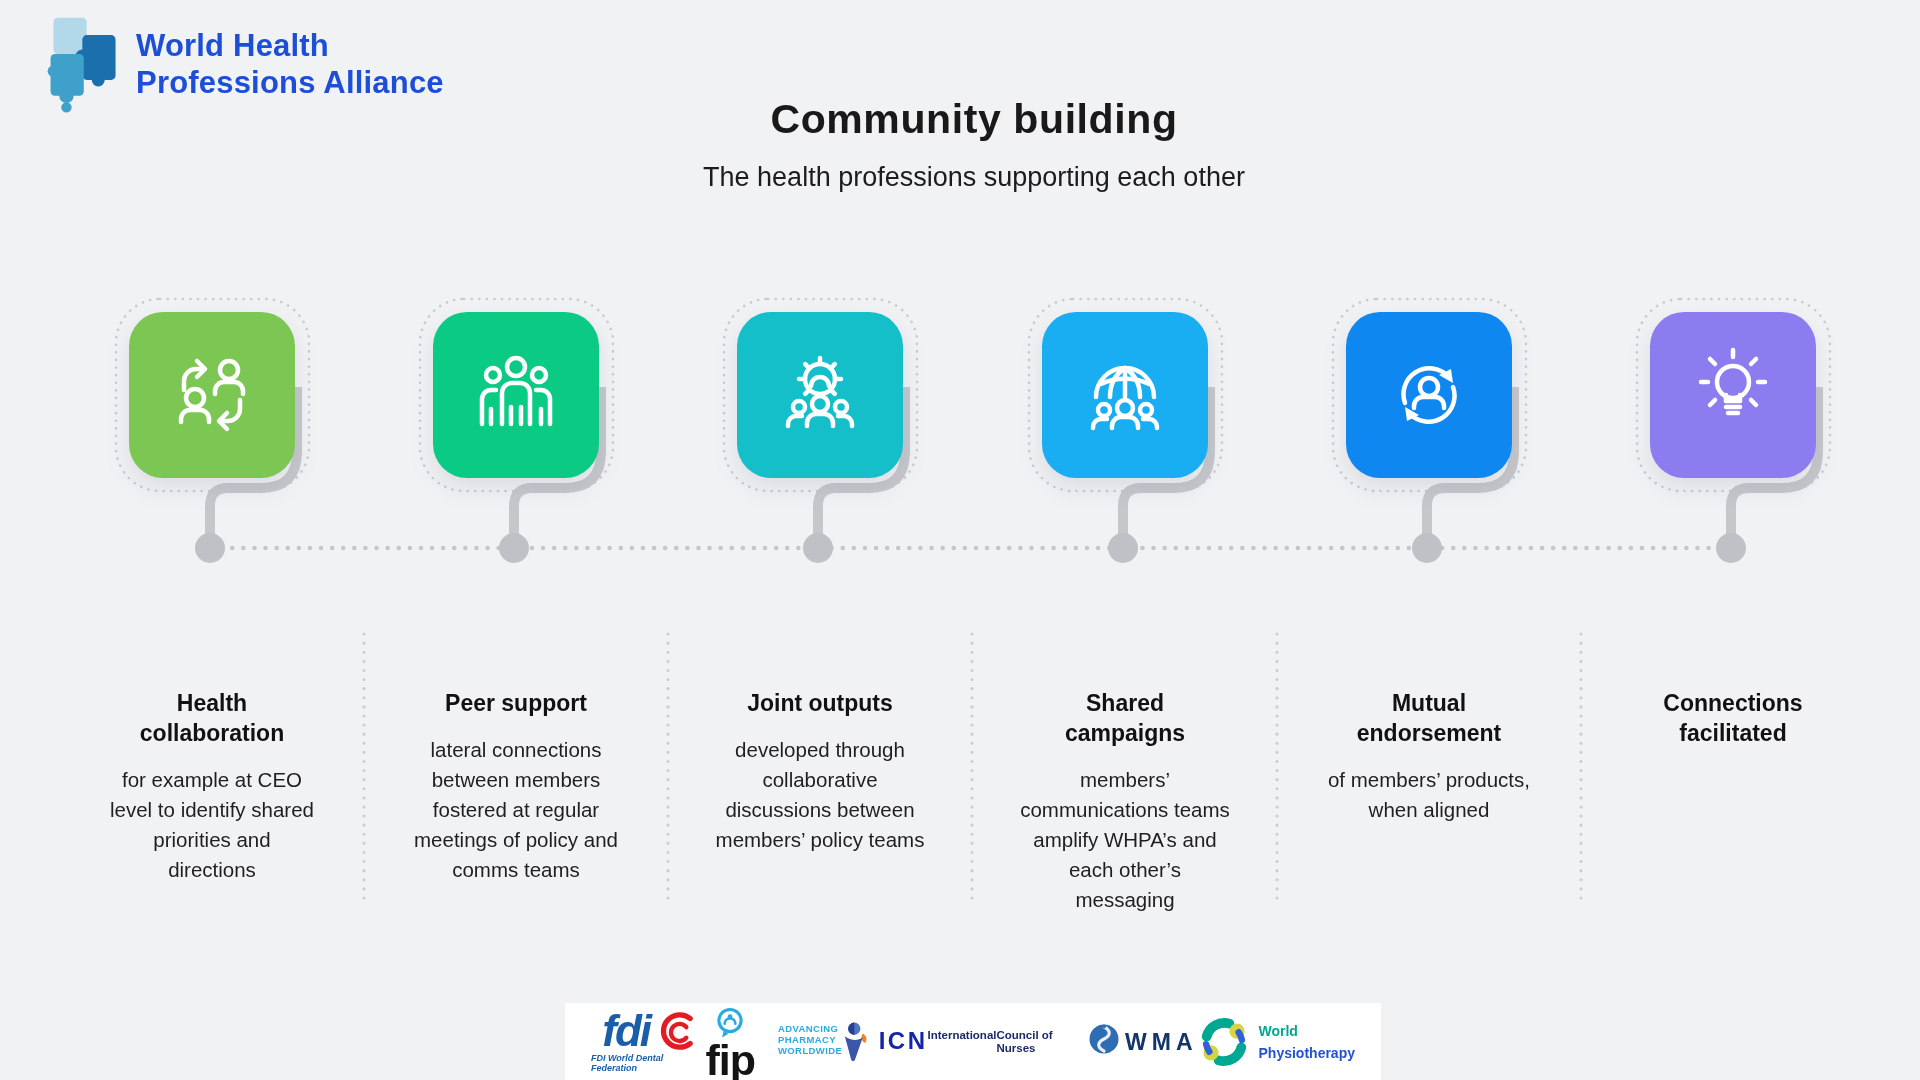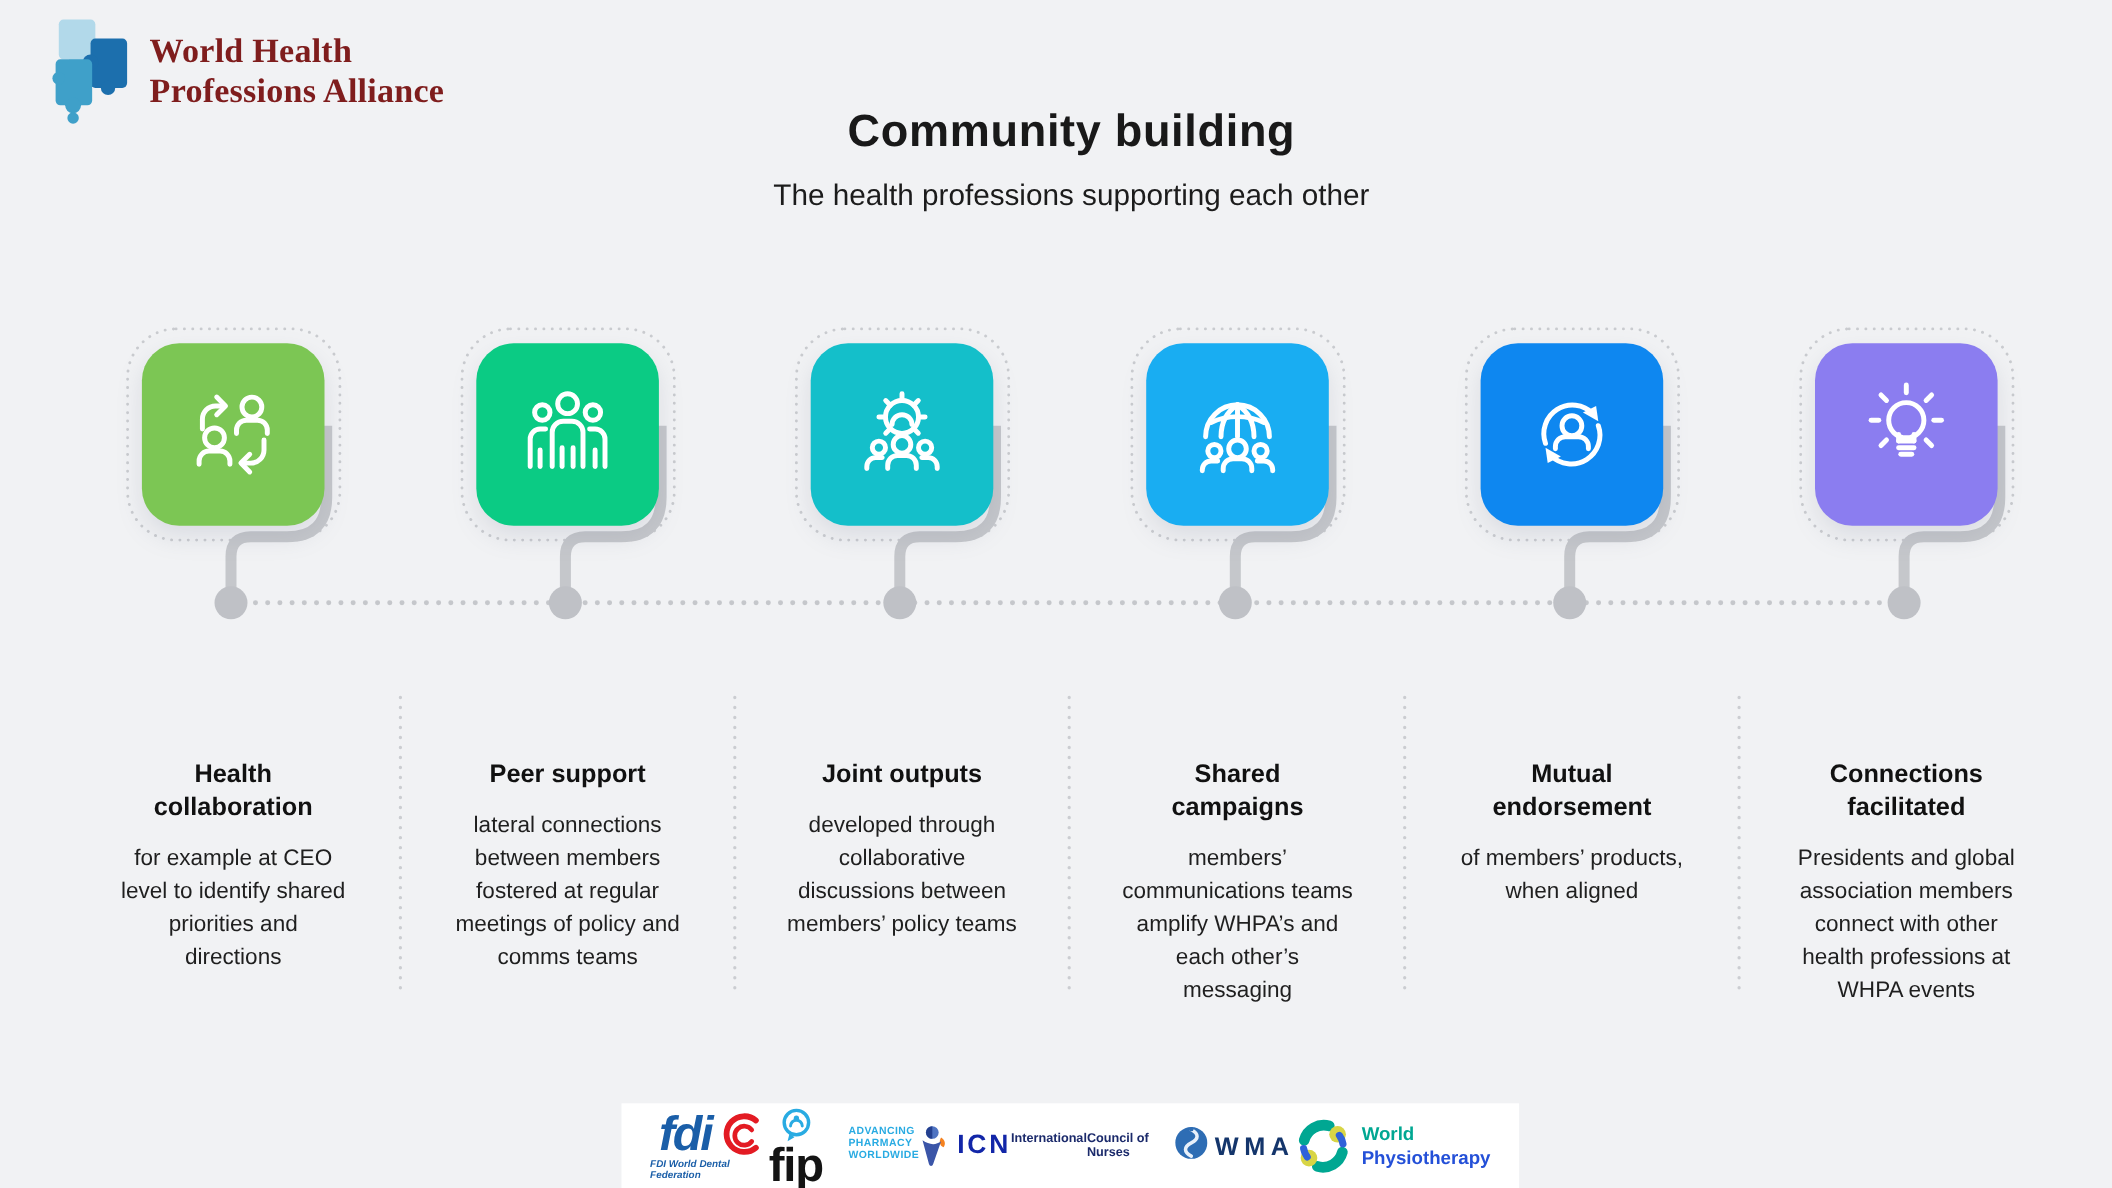--- a/index.html
+++ b/index.html
@@ -1,21 +1,21 @@
 <!DOCTYPE html>
 <html><head>
 <meta charset="utf-8">
 <style>
   html,body{margin:0;padding:0;background:#e6e7e9;}
   .stage{position:relative;width:1920px;height:1080px;background:#f1f2f4;overflow:hidden;
          font-family:"Liberation Sans",sans-serif;color:#1c1c1c;}
 
   
   .whpa-logo{position:absolute;left:34px;top:12px;display:flex;align-items:center;gap:14px;}
-  .whpa-text{font-weight:700;color:#7f1d1d;font-size:31px;line-height:37px;letter-spacing:.2px;font-family:Liberation Serif, serif;}
+  .whpa-text{font-weight:700;color:#1d4ed8;font-size:31px;line-height:37px;letter-spacing:.2px;}
   .page-title{position:absolute;left:0;top:96px;width:1948px;text-align:center;
               font-size:41px;font-weight:700;color:#191919;letter-spacing:.6px;}
   .page-subtitle{position:absolute;left:0;top:162px;width:1948px;text-align:center;
                  font-size:27px;font-weight:400;color:#1c1c1c;}
 
   
   .deco{position:absolute;left:0;top:0;z-index:1;}
 
   
   .tile{position:absolute;top:312px;width:166px;height:166px;border-radius:34px;z-index:2;
@@ -41,21 +41,21 @@
   .fip .name{font-size:43px;font-weight:800;color:#141414;letter-spacing:-1px;line-height:34px;}
   .fip .tag{display:flex;flex-direction:column;font-size:9.5px;font-weight:700;color:#29abe2;
             line-height:11px;letter-spacing:.4px;padding-bottom:4px;}
   .icn{gap:8px;}
   .icn .txt{display:flex;}
   .icn .name{font-size:24px;font-weight:800;color:#1226a8;letter-spacing:2.5px;line-height:24px;}
   .icn .tag{font-size:11.5px;font-weight:700;color:#1b2a6b;line-height:13px;}
   .wma{flex-direction:row;gap:0;}
   .wma .name{font-size:23px;font-weight:800;color:#14356b;letter-spacing:5px;line-height:22px;}
   .wp{gap:9px;}
-  .wp .txt{display:flex;flex-direction:column;font-size:17px;font-weight:800;line-height:22px;}
+  .wp .txt{display:flex;flex-direction:column;font-size:14px;font-weight:800;line-height:22px;}
   .wp .l1{color:#00a792;}
   .wp .l2{color:#2450d8;}
 </style>
 </head>
 <body>
 
 <div class="stage">
 
   <div class="whpa-logo">
     <svg width="88" height="104" viewBox="0 0 60 72">
@@ -216,21 +216,20 @@
   <div class="col" style="left:1020px">
     <h3>Shared campaigns</h3>
     <p>members’ communications teams amplify WHPA’s and each other’s messaging</p>
   </div>
   <div class="col" style="left:1324px">
     <h3>Mutual endorsement</h3>
     <p>of members’ products, when aligned</p>
   </div>
   <div class="col" style="left:1628px">
     <h3>Connections facilitated</h3>
-    <p>Presidents and global association members connect with other health professions at WHPA events</p>
   </div>
 
   <div class="footer">
 
     <div class="logo fdi">
       <div class="row">
         <span class="name">fdi</span>
         <svg width="42" height="42" viewBox="0 0 44 44">
           <path d="M40 9 A17 17 0 1 0 40 35" stroke="#e31b23" stroke-width="5.5" fill="none" stroke-linecap="round"></path>
           <path d="M36 18 A9 9 0 1 0 36 29" stroke="#e31b23" stroke-width="4.5" fill="none" stroke-linecap="round"></path>

